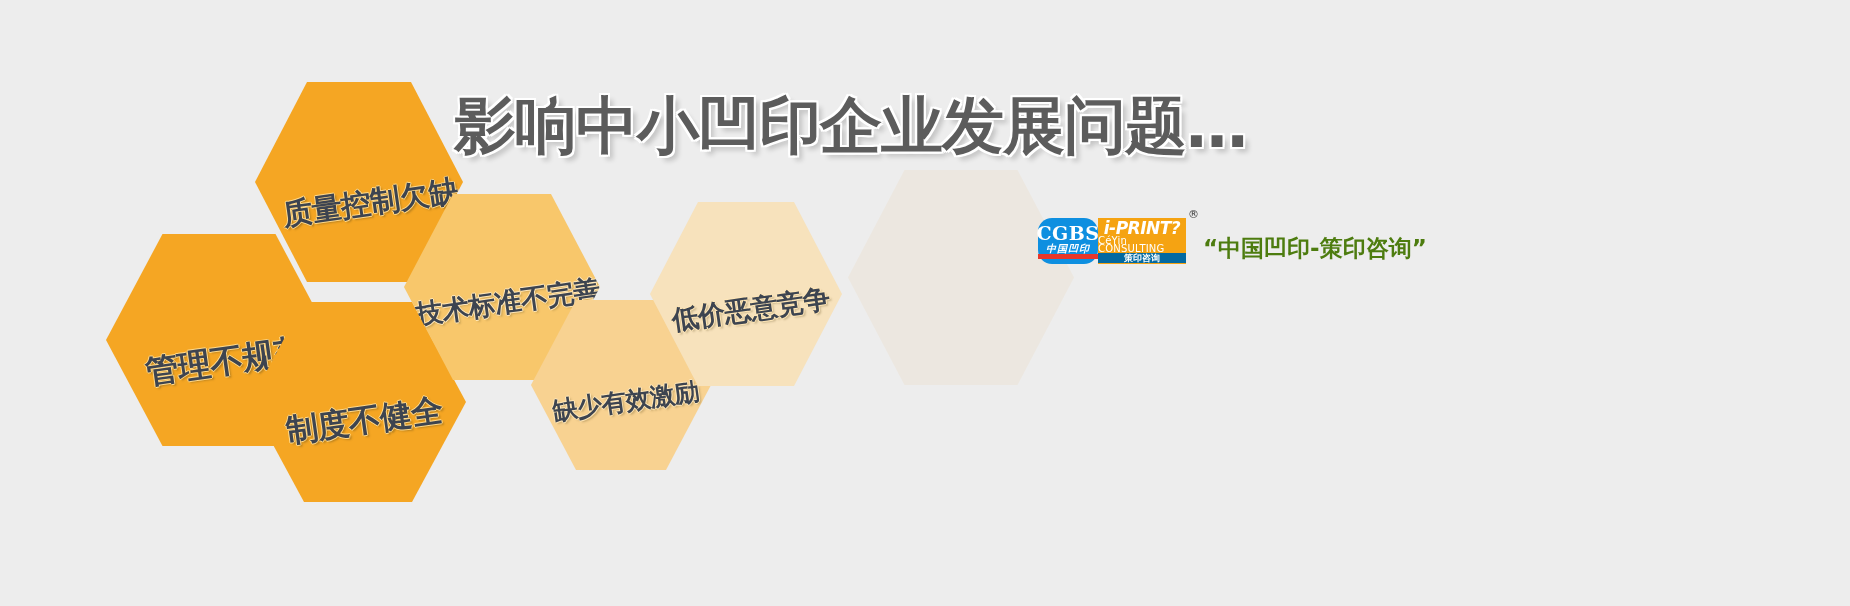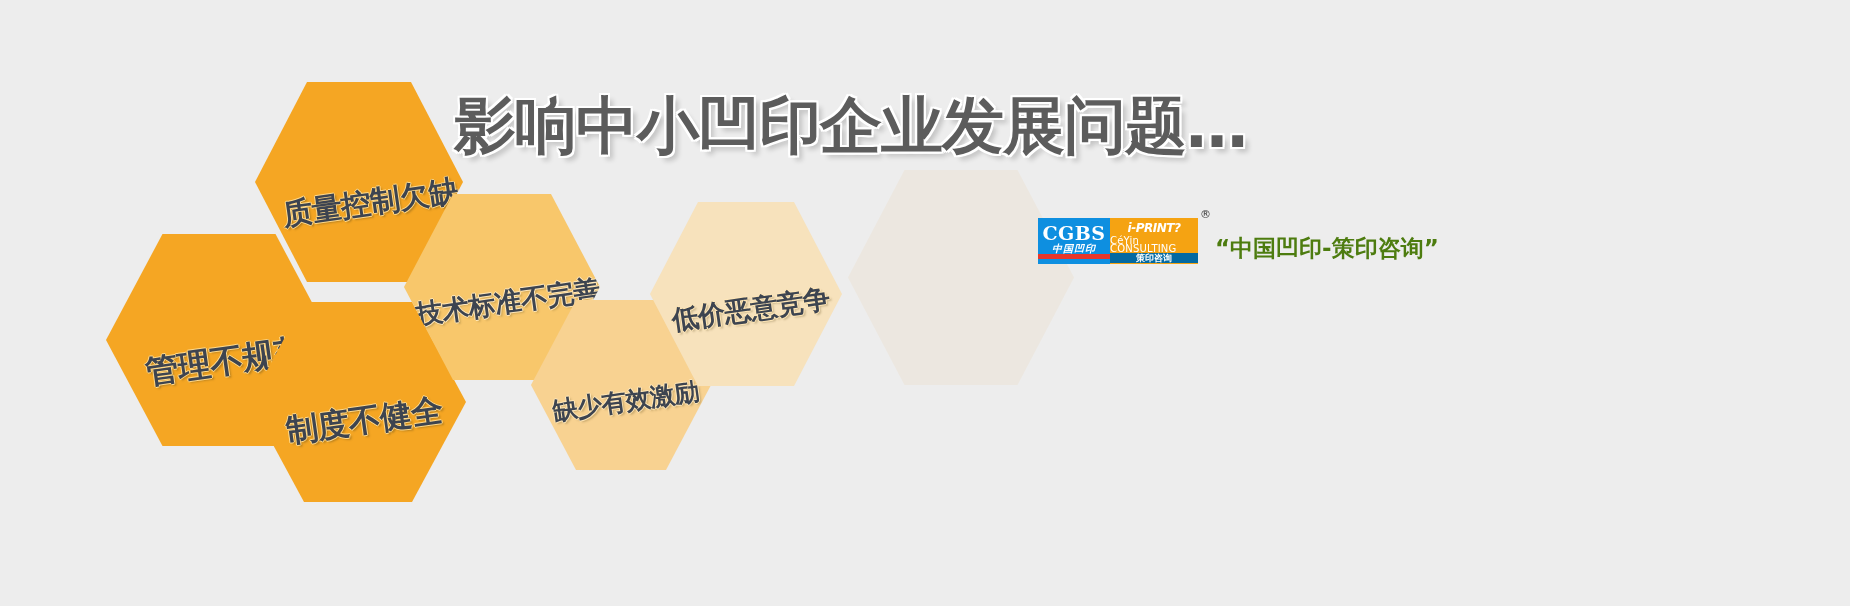--- a/index.html
+++ b/index.html
@@ -63,26 +63,26 @@
     margin-left: 36px;
   }
 
   
   #right-panel{position:absolute;left:1038px;top:210px;width:560px;}
   #brand-row{display:flex;align-items:flex-end;height:54px;}
   .logo-box{
     display:flex;flex-direction:column;align-items:center;justify-content:center;
     height:46px;box-sizing:border-box;
   }
-  .logo-cgbs{background:#0e8fe0;width:72px;padding:1px 0;}
+  .logo-cgbs{background:#0e8fe0;width:60px;padding:1px 0;border-radius:14px;}
   .logo-cgbs .l1{color:#ffffff;font-family:"DejaVu Serif","Liberation Serif",serif;font-size:19px;font-weight:bold;line-height:20px;letter-spacing:0.5px;}
   .logo-cgbs .l2{color:#ffffff;font-size:10px;font-weight:bold;line-height:11px;background:#0e8fe0;letter-spacing:1px;font-style:italic;}
   .logo-cgbs .l3{height:5px;width:100%;background:#e8362a;}
   .logo-iprint{background:#f5a312;width:88px;padding:1px 0;position:relative;}
-  .logo-iprint .l1{color:#ffffff;font-size:12px;font-weight:bold;line-height:18px;font-style:italic;letter-spacing:-0.5px;}
+  .logo-iprint .l1{color:#ffffff;font-size:17px;font-weight:bold;line-height:18px;font-style:italic;letter-spacing:-0.5px;}
   .logo-iprint .l2{color:#ffffff;font-size:10px;line-height:8px;letter-spacing:0.2px;}
   .logo-iprint .l3{color:#ffffff;font-size:9px;font-weight:bold;line-height:10px;background:#0369a1;width:100%;text-align:center;}
   .reg-mark{font-size:11px;color:#3a3a3a;align-self:flex-start;margin-left:2px;margin-top:-2px;}
   #brand-title{
     color:#4d7c0f;font-size:23px;font-weight:bold;margin-left:4px;
     white-space:nowrap;letter-spacing:0px;
   }
   #body-text{
     margin-top:26px;
     color:#4a4a4a;

